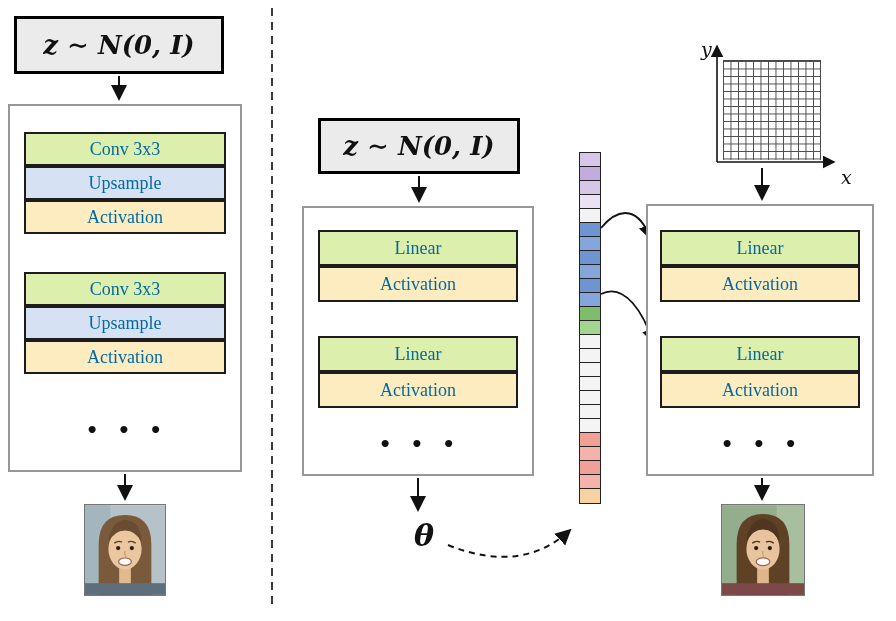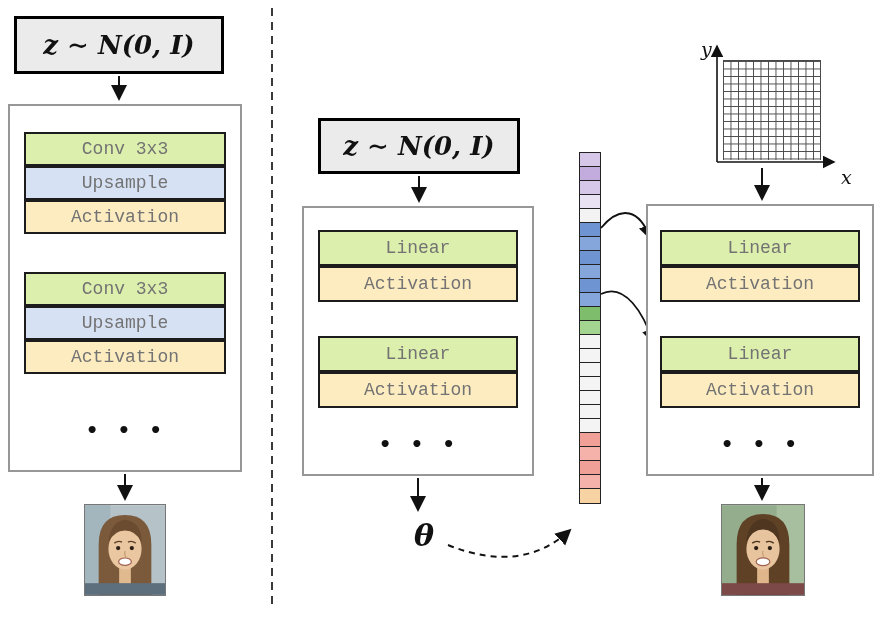--- a/index.html
+++ b/index.html
@@ -7,22 +7,22 @@
           font-family:"DejaVu Sans",sans-serif;}
   .overlay{position:absolute;left:0;top:0;width:896px;height:621px;pointer-events:none;}
 
   .latent-box{position:absolute;display:flex;align-items:center;justify-content:center;
     background:var(--latentbg,#ebebeb);border:3px solid #000;box-sizing:border-box;
     font-family:"DejaVu Serif",serif;font-style:italic;font-weight:bold;font-size:26px;color:#111;}
 
   .frame{position:absolute;border:2px solid #979797;background:#fff;box-sizing:border-box;}
 
   .block{position:absolute;display:flex;align-items:center;justify-content:center;
-    border:2px solid #1c1c1c;box-sizing:border-box;font-size:18px;color:#737373;
-    font-family:Liberation Mono, monospace;}
+    border:2px solid #1c1c1c;box-sizing:border-box;font-size:18px;color:#0369a1;
+    font-family:Liberation Serif, serif;}
   .green{background:var(--green,#dcefad);}
   .blue{background:var(--blue,#d6e2f4);}
   .cream{background:var(--cream,#fcecc0);}
 
   .ellipsis{position:absolute;transform:translateX(-50%);font-weight:bold;font-size:20px;
     letter-spacing:2px;word-spacing:8px;color:#111;}
 
   .theta{position:absolute;transform:translateX(-50%);font-family:"DejaVu Serif",serif;
     font-style:italic;font-weight:bold;font-size:30px;color:#111;}
 

